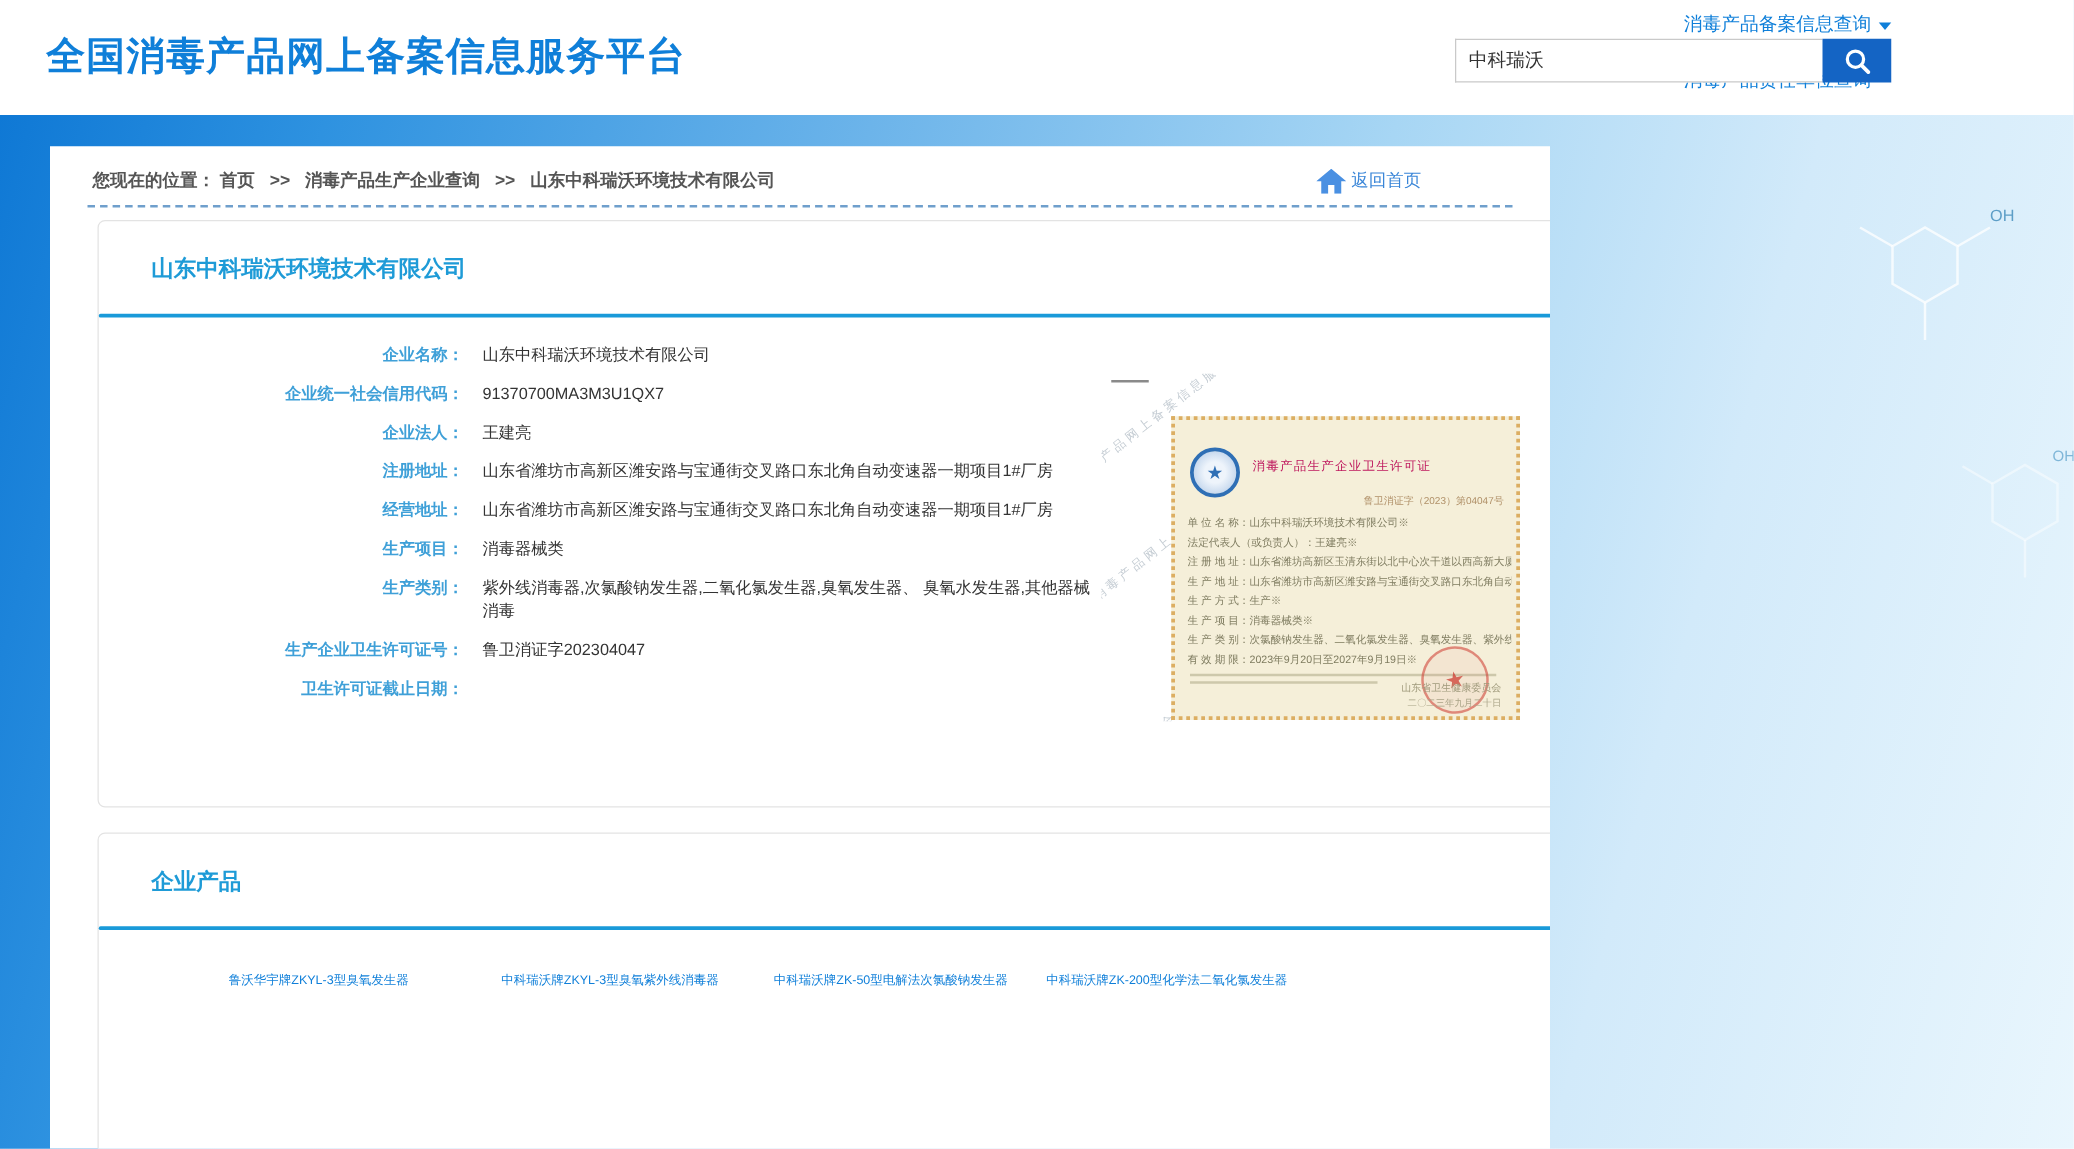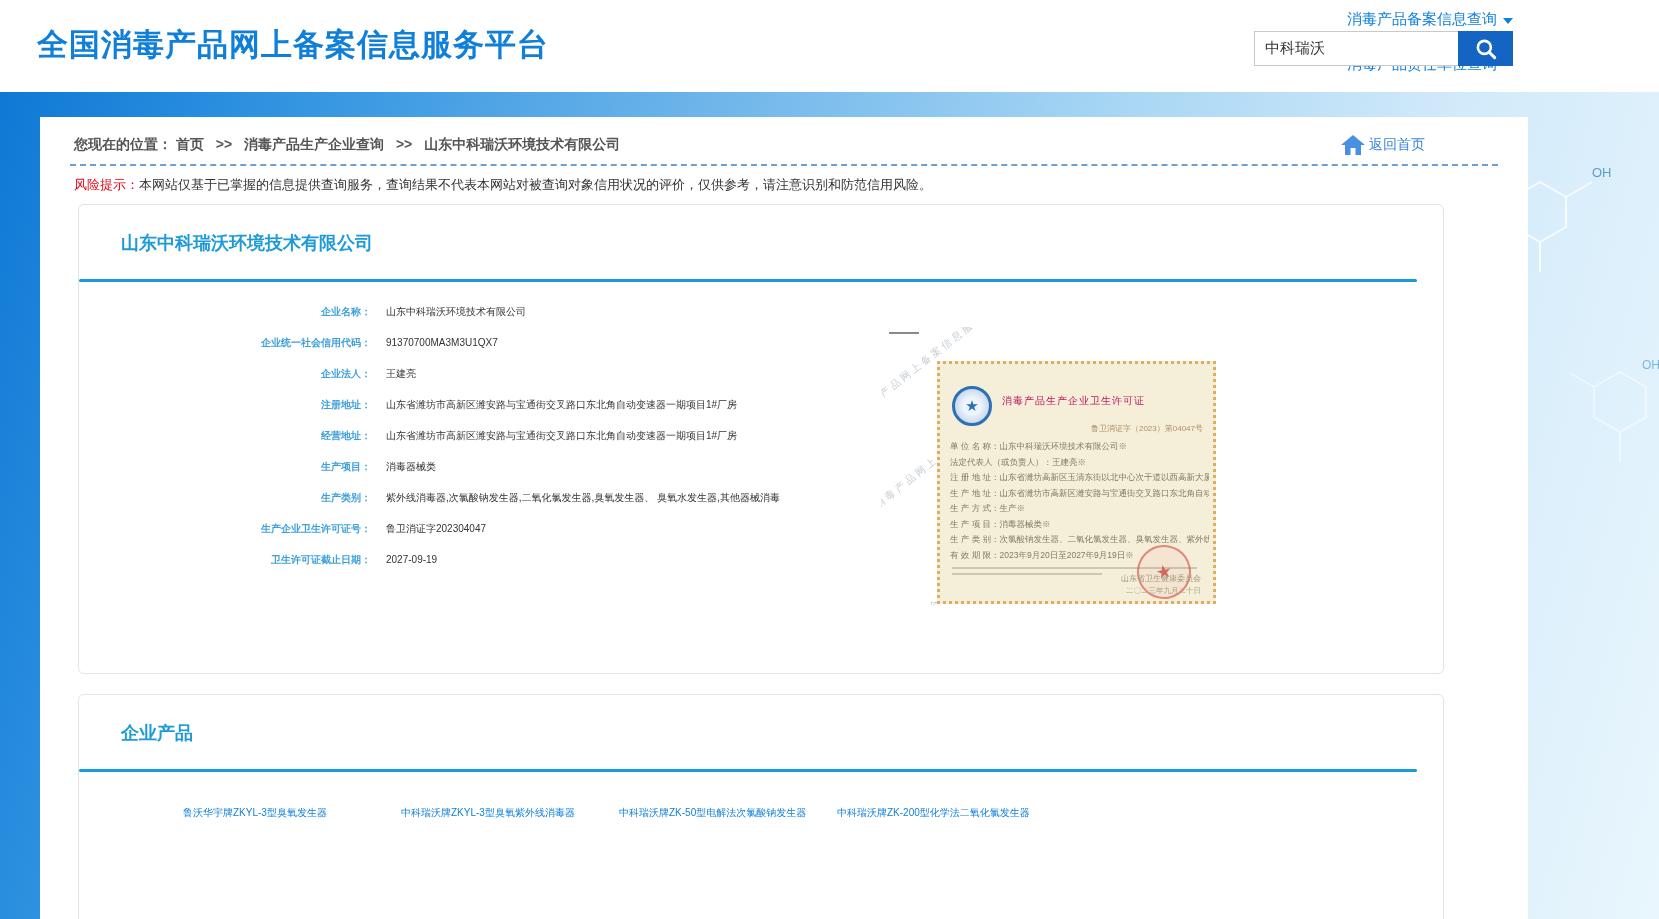--- a/index.html
+++ b/index.html
@@ -13,30 +13,30 @@
 
   
   .topbar { position:absolute; left:0; top:0; width:100%; height:92px; background:#fff; z-index:5; }
   .site-title { position:absolute; left:37px; top:24px; margin:0; font-size:31px; font-weight:bold;
                 color:#0f7fd9; letter-spacing:1px; white-space:nowrap; }
   .topnav { position:absolute; top:10px; right:146px; display:flex; gap:26px; font-size:15px;flex-direction:column; }
   .topnav a { color:#0f7fd9; cursor:pointer; display:flex; align-items:center; gap:6px; white-space:nowrap; }
   .caret { width:0; height:0; border-left:5px solid transparent; border-right:5px solid transparent;
            border-top:6px solid #0f7fd9; display:inline-block; margin-top:2px; }
   .searchbox { position:absolute; top:31px; right:146px; display:flex; }
-  .search-input { width:204px; height:35px; border:1px solid #c9c9c9; border-right:none; font-size:15px;
+  .search-input { width:294px; height:35px; border:1px solid #c9c9c9; border-right:none; font-size:15px;
                   padding:0 10px; color:#333; outline:none; font-family:"Liberation Sans",sans-serif; }
   .search-btn { width:55px; height:35px; background:#1464c4; border:none; cursor:pointer;
                 display:flex; align-items:center; justify-content:center; }
 
   
   .bg-art { position:absolute; right:0; top:77px; width:185px; height:460px; z-index:1; pointer-events:none; }
 
   
-  .main-col { position:absolute; left:40px; top:117px; width:1488px; height:802px; background:#fff;
+  .main-col { position:absolute; left:40px; top:117px; width:1200px; height:802px; background:#fff;
               z-index:4; overflow:hidden; }
 
   .crumb-row { display:flex; justify-content:space-between; align-items:center; padding:18px 103px 0 34px; }
   .breadcrumb { font-size:14px; font-weight:bold; color:#555; }
   .breadcrumb a { color:#555; cursor:pointer; }
   .breadcrumb .sep { margin:0 8px; }
   .backhome { display:flex; align-items:center; gap:4px; color:#3a86d8; font-size:14px; cursor:pointer; white-space:nowrap; }
 
   .dashed { margin:9px 30px 0 30px; border-top:2px dashed #6f9fcc; height:0; }
   .risk { margin:10px 30px 0 34px; font-size:13px; color:#333; line-height:18px; }
@@ -44,21 +44,21 @@
 
   .panel { position:relative; margin:10px 0 0 38px; width:1366px; background:#fff;
            border:1px solid #e3e3e3; border-radius:6px; }
   #company-panel { height:470px; }
   #products-panel { margin-top:20px; height:420px; }
   .panel h2 { margin:26px 0 0 42px; font-size:18px; color:#1e9bd7; font-weight:bold; }
   .bluebar { height:3px; background:#199ad9; margin:24px 26px 0 0; border-radius:2px; }
 
   
   .fields { margin-top:20px; }
-  .frow { display:flex; align-items:flex-end; margin-bottom:12px; line-height:19px; font-size:10px; }
+  .frow { display:flex; align-items:flex-start; margin-bottom:12px; line-height:19px; font-size:13px; }
   .flabel { width:292px; text-align:right; color:#3fa0d8; font-weight:bold; flex:none; white-space:nowrap; }
   .fvalue { padding-left:15px; color:#333; width:510px; }
 
   
   .cert-wrap { position:absolute; left:802px; top:122px; width:335px; height:278px; overflow:hidden; }
   .cert-dash { position:absolute; left:8px; top:5px; width:30px; height:2px; background:#8a8a8a; }
   .cert-paper { position:absolute; left:56px; top:34px; width:279px; height:243px;
                 background:#f5efd9; border:3px dotted #dcae62; overflow:hidden; }
   .emblem { position:absolute; left:12px; top:22px; width:40px; height:40px; border-radius:50%;
             border:3px solid #2f6fb5; background:radial-gradient(circle,#eef4fb 35%,#a9c4e4 100%);
@@ -145,21 +145,20 @@
         <svg width="24" height="20" viewBox="0 0 24 20">
           <path d="M12 0 L24 10 L20 10 L20 20 L14.5 20 L14.5 13 L9.5 13 L9.5 20 L4 20 L4 10 L0 10 Z" fill="#4a90e2"></path>
         </svg>
       </span>
       <span>返回首页</span>
     </a>
   </div>
 
   <div class="dashed"></div>
 
-  <p class="risk"><span class="risk-label">风险提示：</span><span>本网站仅基于已掌握的信息提供查询服务，查询结果不代表本网站对被查询对象信用状况的评价，仅供参考，请注意识别和防范信用风险。</span></p>
 
   <section class="panel" id="company-panel">
     <h2>山东中科瑞沃环境技术有限公司</h2>
     <div class="bluebar"></div>
 
     <div class="fields">
       <div class="frow">
         <span class="flabel">企业名称：</span>
         <span class="fvalue">山东中科瑞沃环境技术有限公司</span>
       </div>
@@ -186,21 +185,20 @@
       <div class="frow">
         <span class="flabel">生产类别：</span>
         <span class="fvalue">紫外线消毒器,次氯酸钠发生器,二氧化氯发生器,臭氧发生器、 臭氧水发生器,其他器械消毒</span>
       </div>
       <div class="frow">
         <span class="flabel">生产企业卫生许可证号：</span>
         <span class="fvalue">鲁卫消证字202304047</span>
       </div>
       <div class="frow">
         <span class="flabel">卫生许可证截止日期：</span>
-        <span class="fvalue">2027-09-19</span>
       </div>
     </div>
 
     <div class="cert-wrap">
       <div class="cert-dash"></div>
       <span class="wm wm1">全国消毒产品网上备案信息服务平台</span>
       <span class="wm wm2">全国消毒产品网上备案信息服务平台</span>
       <span class="wm wm3">全国消毒产品网上备案信息服务平台</span>
       <div class="cert-paper">
         <div class="emblem">★</div>

